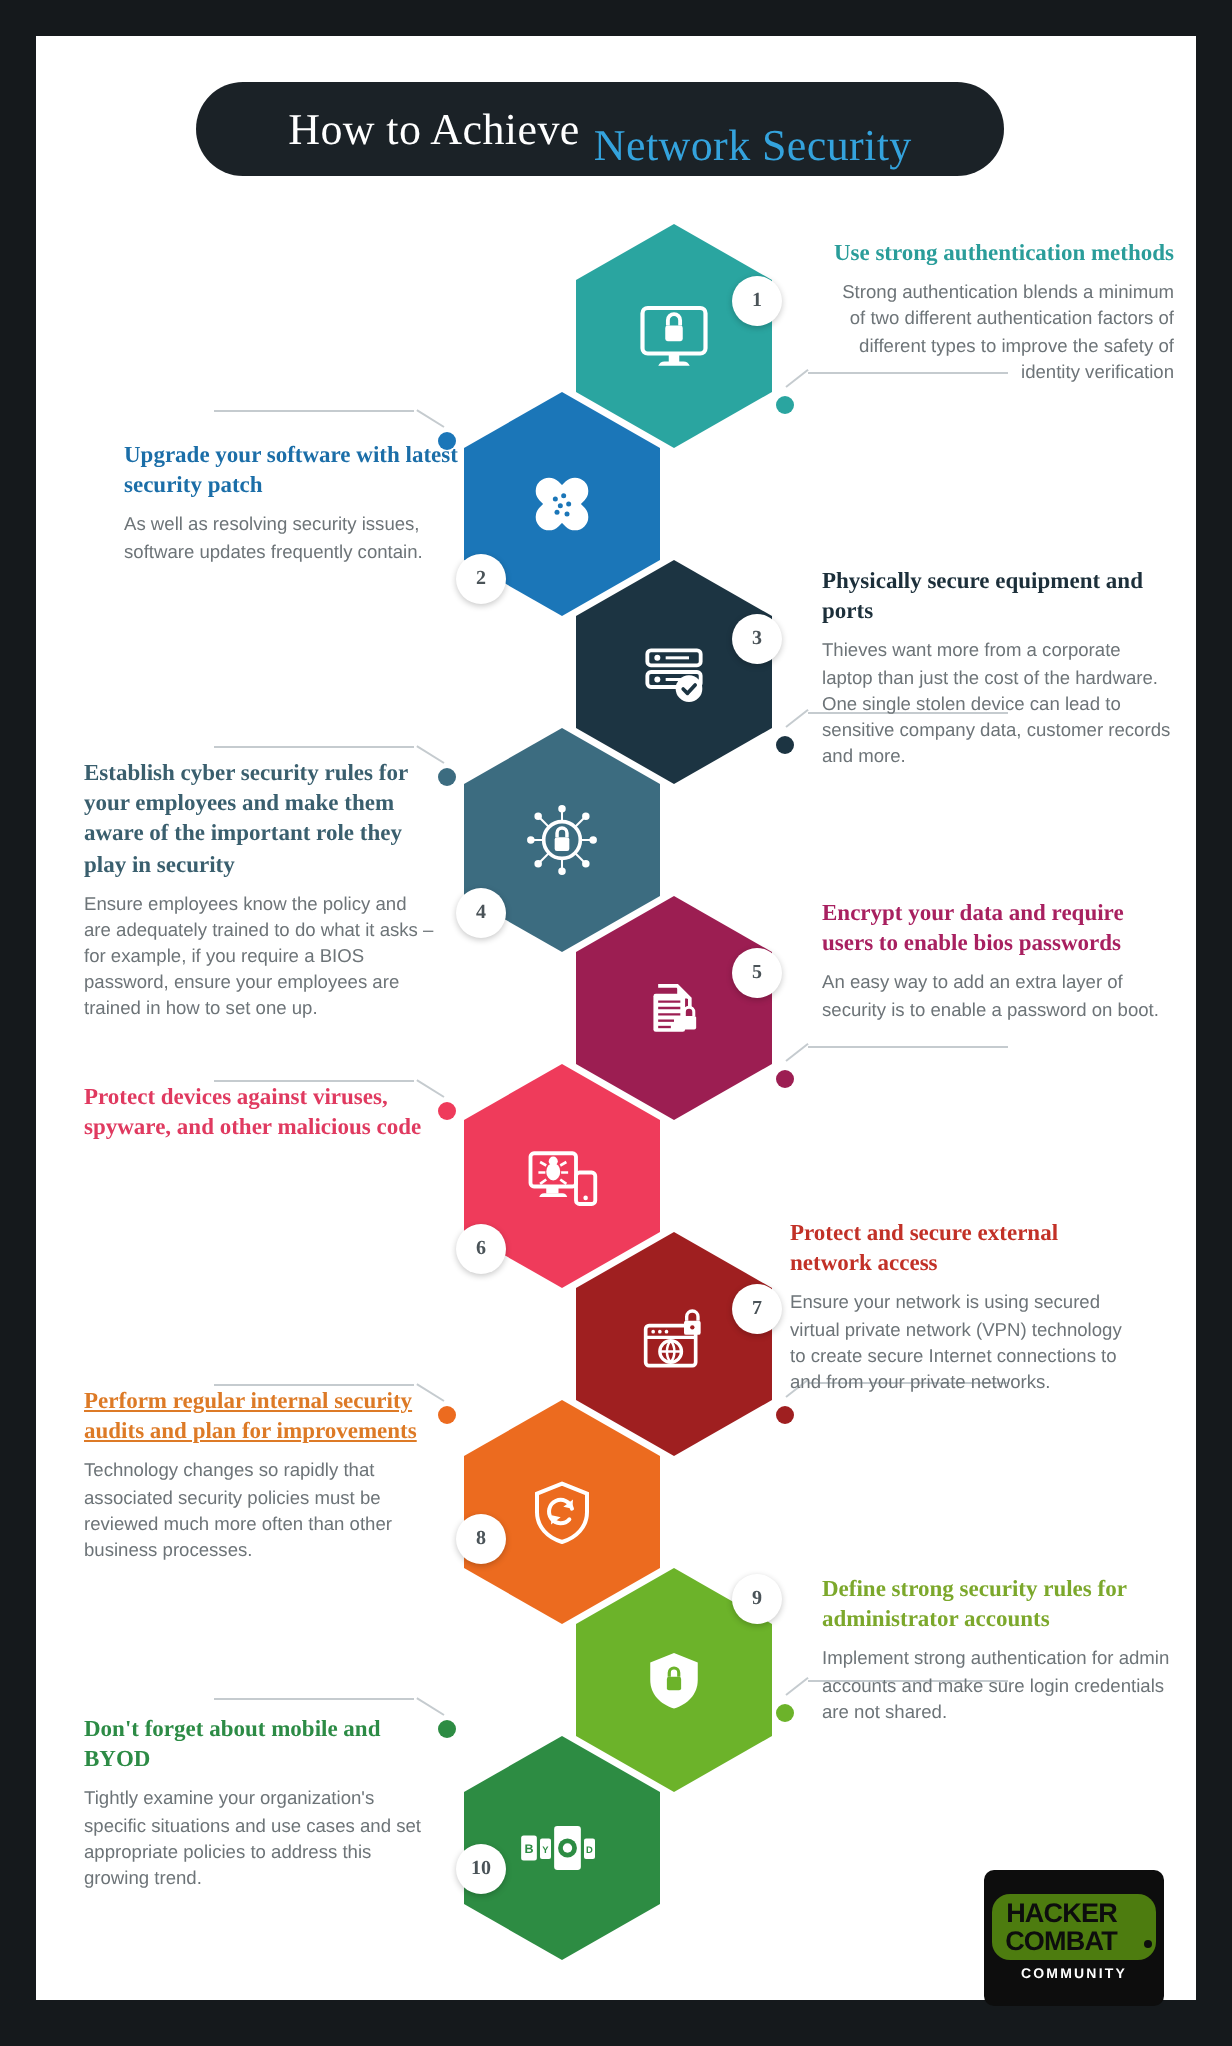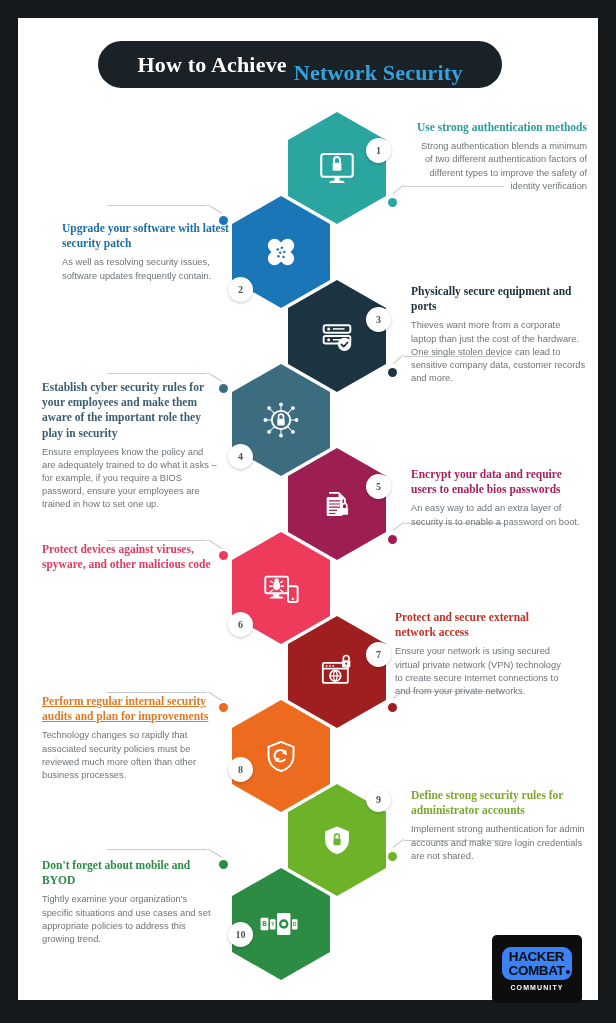--- a/index.html
+++ b/index.html
@@ -37,21 +37,21 @@
     width: 404px;
     height: 47px;
     background: #1b2227;
     border-radius: 24px;
     display: flex;
     align-items: center;
     justify-content: center;
   }
   #title-pill .t {
     font-family: "Liberation Serif", serif;
-    font-weight: bold;
+    font-weight: normal;
     font-size: 22px;
     letter-spacing: .2px;
   }
   .t-white { color: #ffffff; }
   .t-blue  { color: #34a3dd; margin-left: 7px; margin-top: 16px; }
 
   
   #chain { position: absolute; left: 0; top: 0; width: 616px; height: 1023px; }
 
   .hex {
@@ -115,27 +115,27 @@
     width: 90px;
     height: 68px;
     background: #0d0d0d;
     border-radius: 5px;
     display: flex;
     flex-direction: column;
     align-items: center;
     justify-content: center;
   }
   #logo .plate {
-    background: #3b82f6;
+    background: #4d7c0f;
     border-radius: 9px;
-    padding: 3px 8px 3px 7px;
+    padding: 3px 20px 3px 7px;
     position: relative;
     display: flex;
     flex-direction: column;
-    align-items: center;
+    align-items: flex-end;
     line-height: 1.0;
   }
   #logo .plate span {
     font-family: "Liberation Sans", sans-serif;
     font-weight: bold;
     font-size: 13.5px;
     color: #0d0d0d;
     letter-spacing: -0.4px;
   }
   #logo .dotmark {
@@ -288,21 +288,21 @@
         <rect x="29" y="29" width="9" height="8.5" rx="1.2" fill="#fff"></rect>
         <path d="M30.5 29v-2.5a3 3 0 0 1 6 0V29" fill="none" stroke="#fff" stroke-width="1.9"></path>
       </svg>
     </div>
     <div class="badge" style="left:366px; top:474px;">
         <span>5</span>
       </div>
     <div class="dot" style="left:388px; top:535px; background:#9c1e52;"></div>
     <div class="conn" style="left:393px; top:530px; width:14px; transform:rotate(-38deg); transform-origin:left center;"></div>
     <div class="conn" style="left:404px; top:523px; width:100px;"></div>
-    <div class="blk right" style="left:411px; top:467px;">
+    <div class="blk right" style="left:411px; top:450px;">
       <h3 style="color:#a82060;">Encrypt your data and require users to enable bios passwords</h3>
       <p>An easy way to add an extra layer of security is to enable a password on boot.</p>
     </div>
 
     <div class="hex" style="left:232px; top:532px; background:#ef3b5b;">
       <svg width="42" height="42" viewBox="0 0 48 48">
         <rect x="6" y="11" width="26" height="19" rx="2" fill="none" stroke="#fff" stroke-width="2.2"></rect>
         <rect x="15" y="30" width="7" height="4" fill="#fff"></rect>
         <path d="M11 36h16a3 3 0 0 0-3-2.2H14A3 3 0 0 0 11 36z" fill="#fff"></path>
         <g fill="#fff">

